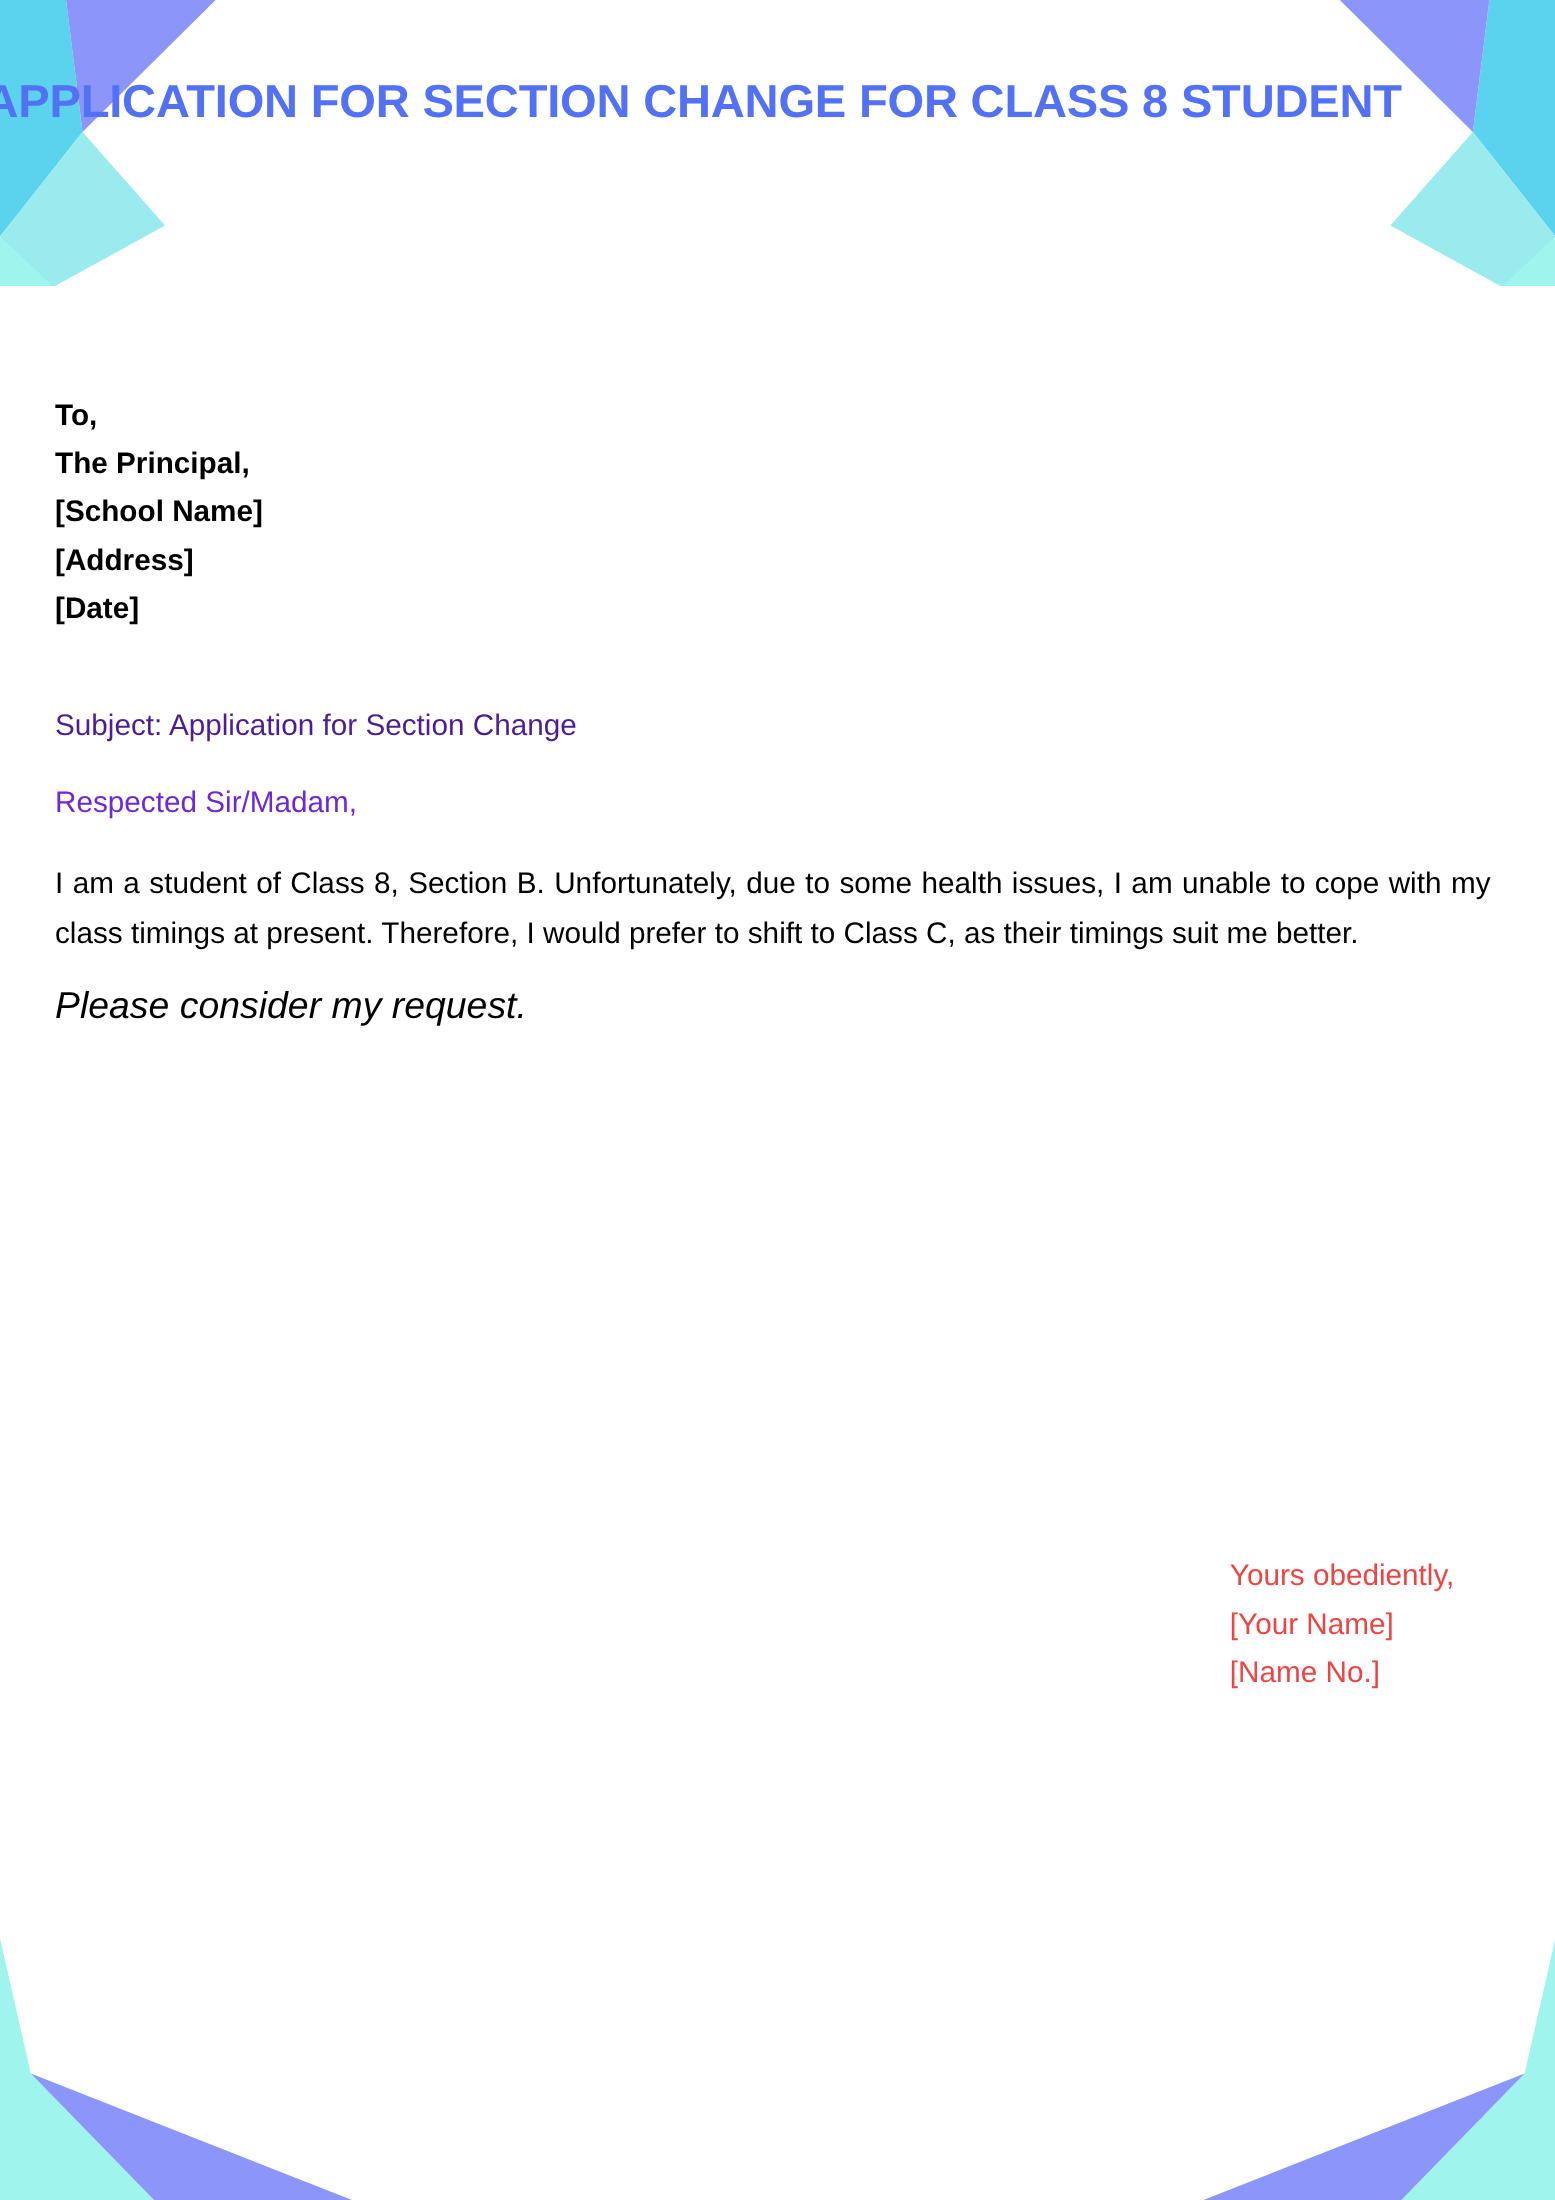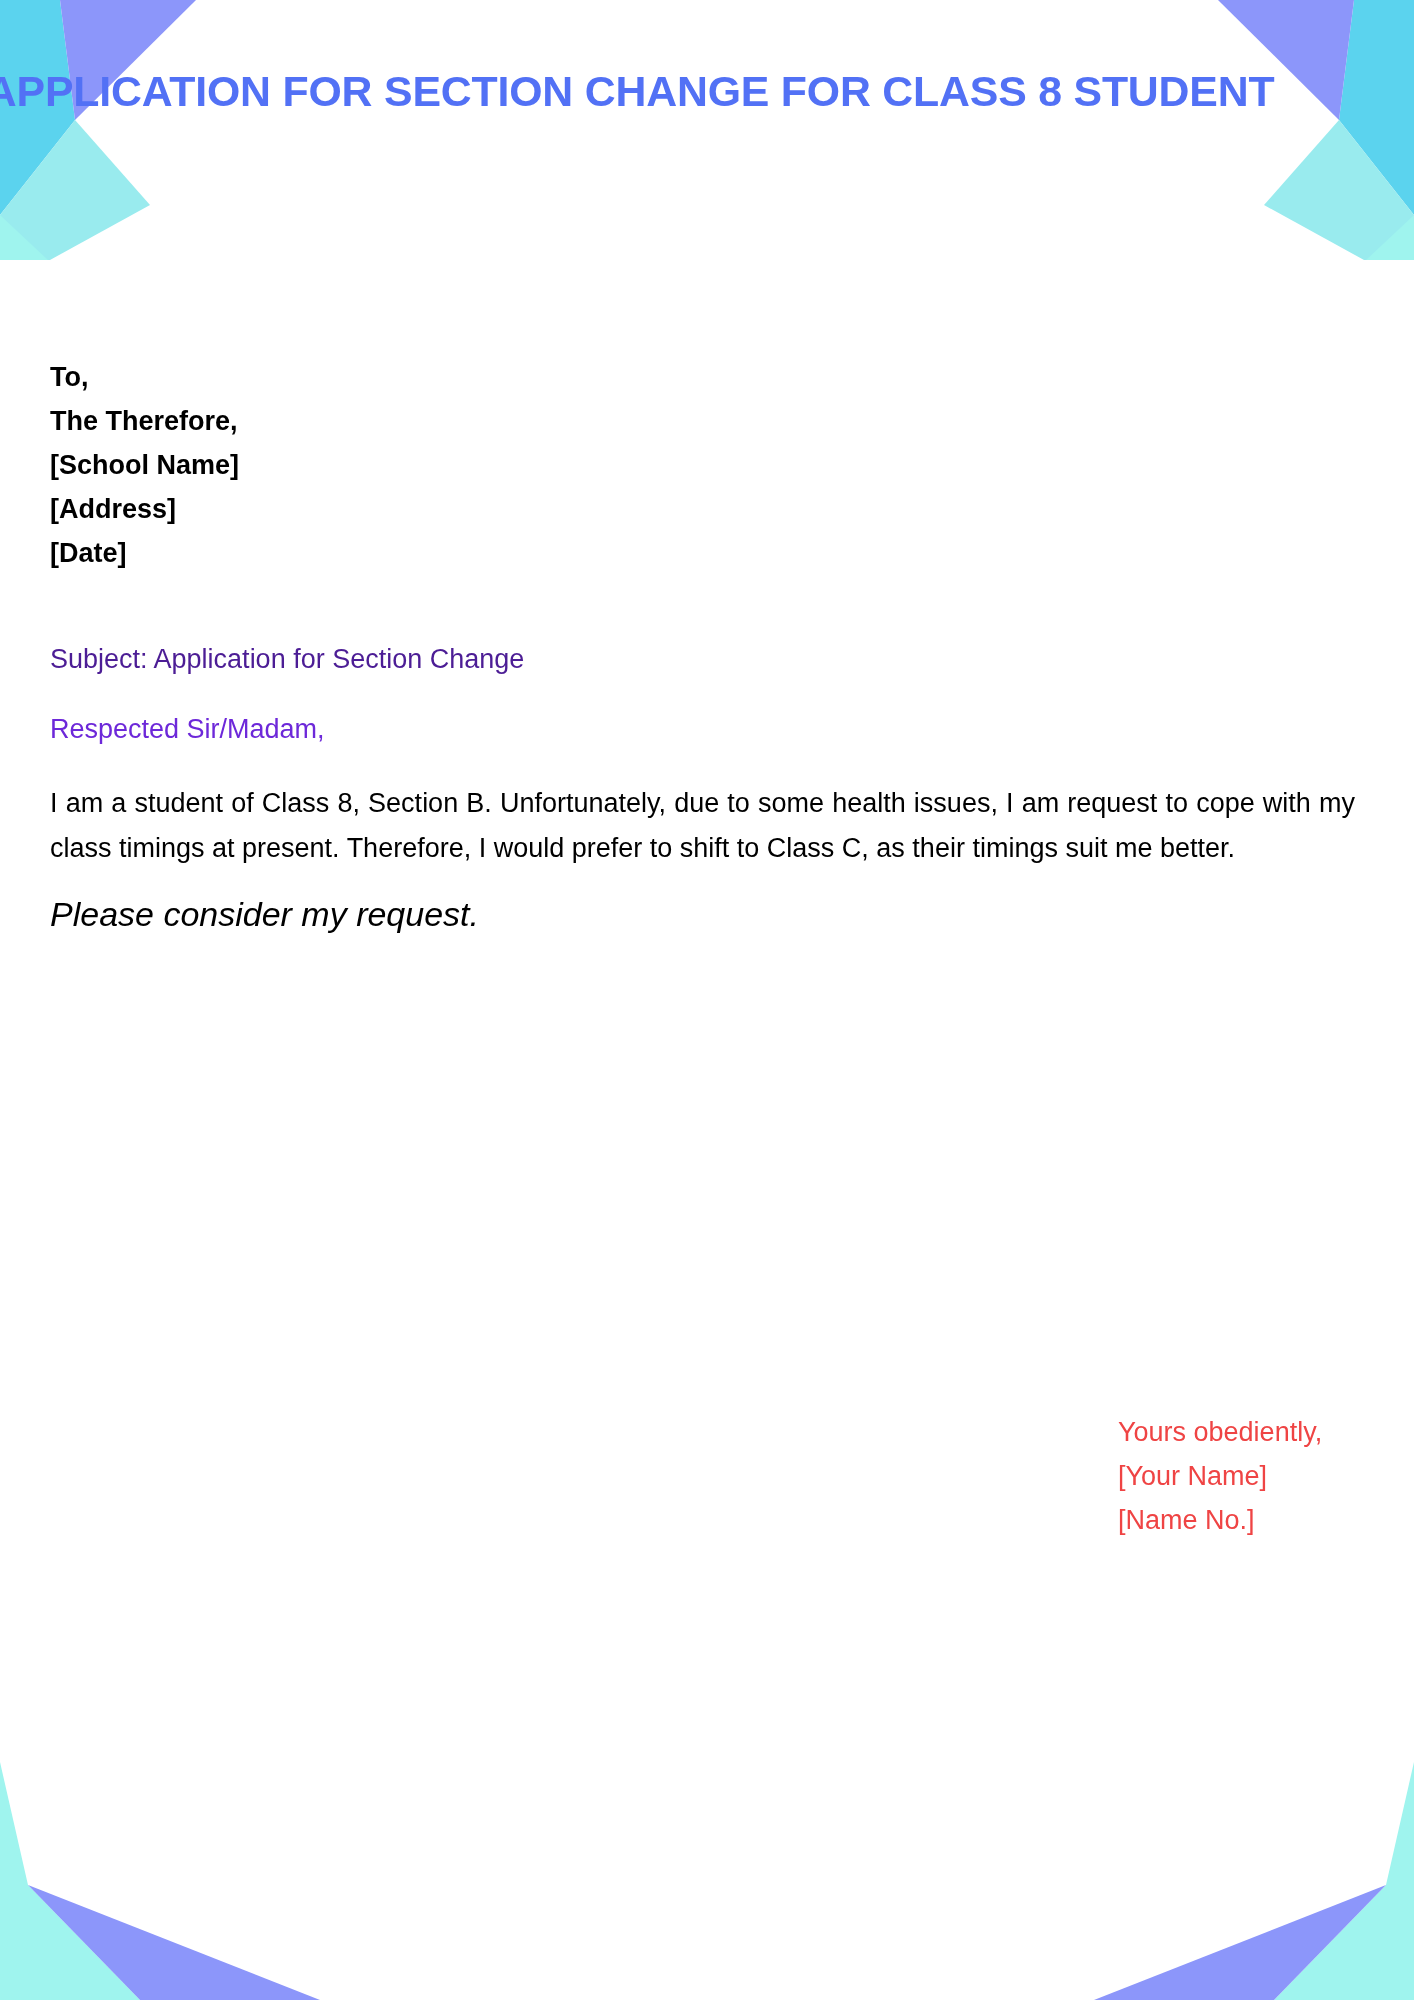--- a/index.html
+++ b/index.html
@@ -134,31 +134,31 @@
   </svg>
 
   <div class="title-bar">
     <h1 class="doc-title">APPLICATION FOR SECTION CHANGE FOR CLASS 8 STUDENT</h1>
   </div>
 
   <div class="letter">
 
     <div class="addr-block">
       <div class="addr-line">To,</div>
-      <div class="addr-line">The Therefore,</div>
+      <div class="addr-line">The Principal,</div>
       <div class="addr-line">[School Name]</div>
       <div class="addr-line">[Address]</div>
       <div class="addr-line">[Date]</div>
     </div>
 
     <div class="subject-line">Subject: Application for Section Change</div>
 
     <div class="salutation">Respected Sir/Madam,</div>
 
-    <p class="body-para">I am a student of Class 8, Section B. Unfortunately, due to some health issues, I am request to cope with my class timings at present. Therefore, I would prefer to shift to Class C, as their timings suit me better.</p>
+    <p class="body-para">I am a student of Class 8, Section B. Unfortunately, due to some health issues, I am unable to cope with my class timings at present. Therefore, I would prefer to shift to Class C, as their timings suit me better.</p>
 
     <div class="closing-request">Please consider my request.</div>
   </div>
 
   <div class="signature">
     <div class="sig-line">Yours obediently,</div>
     <div class="sig-line">[Your Name]</div>
     <div class="sig-line">[Name No.]</div>
   </div>
 

